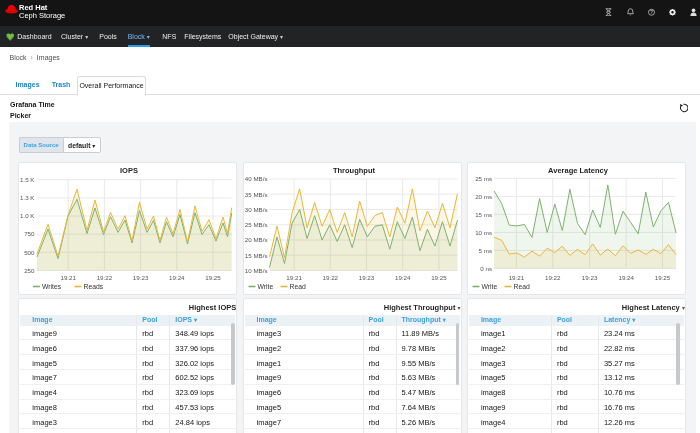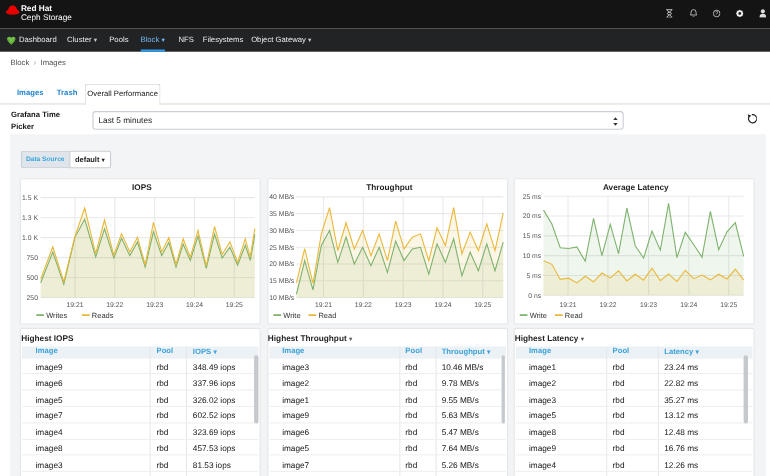--- a/index.html
+++ b/index.html
@@ -25,21 +25,21 @@
 .selcaret { position:absolute; right:4px; top:4px; }
 .undo { position:absolute; left:679px; top:103px; }
 .grayarea { position:absolute; left:9px; top:122px; width:687px; height:311px; background:#f3f4f6; }
 .chip { position:absolute; left:18.6px; top:137.4px; height:15.8px; display:flex; }
 .chipa { background:#dfe5eb; color:#39a5dc; font-weight:bold; font-size:6px; line-height:15.8px;
   padding:0 4px; border:1px solid #c9ced4; border-right:none; border-radius:2px 0 0 2px; }
 .chipb { background:#fff; color:#222; font-size:6.8px; font-weight:bold; line-height:15.8px; padding:0 4.5px;
   border:1px solid #c9ced4; border-radius:0 2px 2px 0; }
 .chipb .car { font-size:6px; font-weight:normal; }
 .card { position:absolute; background:#fff; border:1px solid #e4e6e8; border-radius:2px; }
-.ttitle { position:absolute; left:0; top:4px; width:100%; text-align:left; font-size:7.5px;
+.ttitle { position:absolute; left:0; top:4px; width:100%; text-align:right; font-size:7.5px;
   font-weight:bold; color:#1f1f1f; }
 .tarrow { font-size:6px; color:#555; font-weight:normal; }
 .thead { position:absolute; left:1px; right:1px; top:16.1px; height:11px; background:#ecf1f5; }
 .th { position:absolute; top:1.5px; font-size:7px; font-weight:bold; color:#3ba2da; }
 .th .caret { font-size:6px; }
 .tr { position:absolute; left:1px; right:1px; height:14.77px; border-bottom:1px solid #efefef; }
 .td { position:absolute; top:3.5px; font-size:7.5px; color:#151515; }
 .vsep { position:absolute; top:16.1px; bottom:1px; width:1px; background:#e8e8e8; }
 .thumb { position:absolute; top:24px; width:3.5px; height:62px; background:#c5c9cd; border-radius:2px; }
 </style></head>
@@ -86,26 +86,20 @@
     <span class="navitem" style="left:228.3px">Object Gateway <span class="car">▾</span></span>
   </div>
   <div class="breadcrumb">Block <span class="sep">›</span> Images</div>
   <div class="tabs">
     <span class="tab" style="left:10px;width:35px">Images</span>
     <span class="tab" style="left:45px;width:32px">Trash</span>
     <span class="tab tabactive" style="left:77px;width:69px">Overall Performance</span>
   </div>
   <div class="tabline"></div>
   <div class="label2">Grafana Time<br>Picker</div>
-  <div class="select">Last 5 minutes
-    <svg class="selcaret" width="5" height="9" viewBox="0 0 5 9">
-      <path d="M0.5 3.2 L2.5 0.6 L4.5 3.2 Z" fill="#333"></path>
-      <path d="M0.5 5.8 L2.5 8.4 L4.5 5.8 Z" fill="#333"></path>
-    </svg>
-  </div>
   <svg class="undo" width="9" height="10" viewBox="0 0 12 12">
     <path d="M2.6 3.5 A5 5 0 1 0 6 1" stroke="#222" stroke-width="1.4" fill="none"></path>
     <path d="M1.2 0.6 L2.0 4.6 L5.4 2.4 Z" fill="#222"></path>
   </svg>
   <div class="grayarea"></div>
   <div class="chip">
     <span class="chipa">Data Source</span>
       <span class="chipb">default <span class="car">▾</span></span>
   </div>
   <div class="card" style="left:18.3px;top:161.7px;width:219px;height:133px"><svg width="219" height="133" font-family="Liberation Sans, sans-serif">
@@ -244,37 +238,37 @@
         <span class="td" style="left:155px">323.69 iops</span>
       </div>
       <div class="tr" style="top:100.9px">
         <span class="td" style="left:12px">image8</span>
         <span class="td" style="left:122px">rbd</span>
         <span class="td" style="left:155px">457.53 iops</span>
       </div>
       <div class="tr" style="top:115.7px">
         <span class="td" style="left:12px">image3</span>
         <span class="td" style="left:122px">rbd</span>
-        <span class="td" style="left:155px">81.53 iops</span>
+        <span class="td" style="left:155px">24.84 iops</span>
       </div>
       <div class="thumb" style="right:1.5px"></div>
     </div>
   <div class="card" style="left:242.5px;top:297.6px;width:219px;height:150px">
       <div class="ttitle">Highest Throughput <span class="tarrow">▾</span></div>
       <div class="thead">
         <span class="th" style="left:12px">Image</span>
         <span class="th" style="left:124px">Pool</span>
         <span class="th" style="left:157px">Throughput <span class="caret">▾</span></span>
       </div>
       <div class="vsep" style="left:119px"></div>
       <div class="vsep" style="left:152px"></div>
       <div class="tr" style="top:27.1px">
         <span class="td" style="left:12px">image3</span>
         <span class="td" style="left:124px">rbd</span>
-        <span class="td" style="left:157px">10.46 MB/s</span>
+        <span class="td" style="left:157px">11.89 MB/s</span>
       </div>
       <div class="tr" style="top:41.9px">
         <span class="td" style="left:12px">image2</span>
         <span class="td" style="left:124px">rbd</span>
         <span class="td" style="left:157px">9.78 MB/s</span>
       </div>
       <div class="tr" style="top:56.6px">
         <span class="td" style="left:12px">image1</span>
         <span class="td" style="left:124px">rbd</span>
         <span class="td" style="left:157px">9.55 MB/s</span>
@@ -326,21 +320,21 @@
         <span class="td" style="left:135px">35.27 ms</span>
       </div>
       <div class="tr" style="top:71.4px">
         <span class="td" style="left:12px">image5</span>
         <span class="td" style="left:88px">rbd</span>
         <span class="td" style="left:135px">13.12 ms</span>
       </div>
       <div class="tr" style="top:86.2px">
         <span class="td" style="left:12px">image8</span>
         <span class="td" style="left:88px">rbd</span>
-        <span class="td" style="left:135px">12.48 ms</span>
+        <span class="td" style="left:135px">10.76 ms</span>
       </div>
       <div class="tr" style="top:100.9px">
         <span class="td" style="left:12px">image9</span>
         <span class="td" style="left:88px">rbd</span>
         <span class="td" style="left:135px">16.76 ms</span>
       </div>
       <div class="tr" style="top:115.7px">
         <span class="td" style="left:12px">image4</span>
         <span class="td" style="left:88px">rbd</span>
         <span class="td" style="left:135px">12.26 ms</span>

